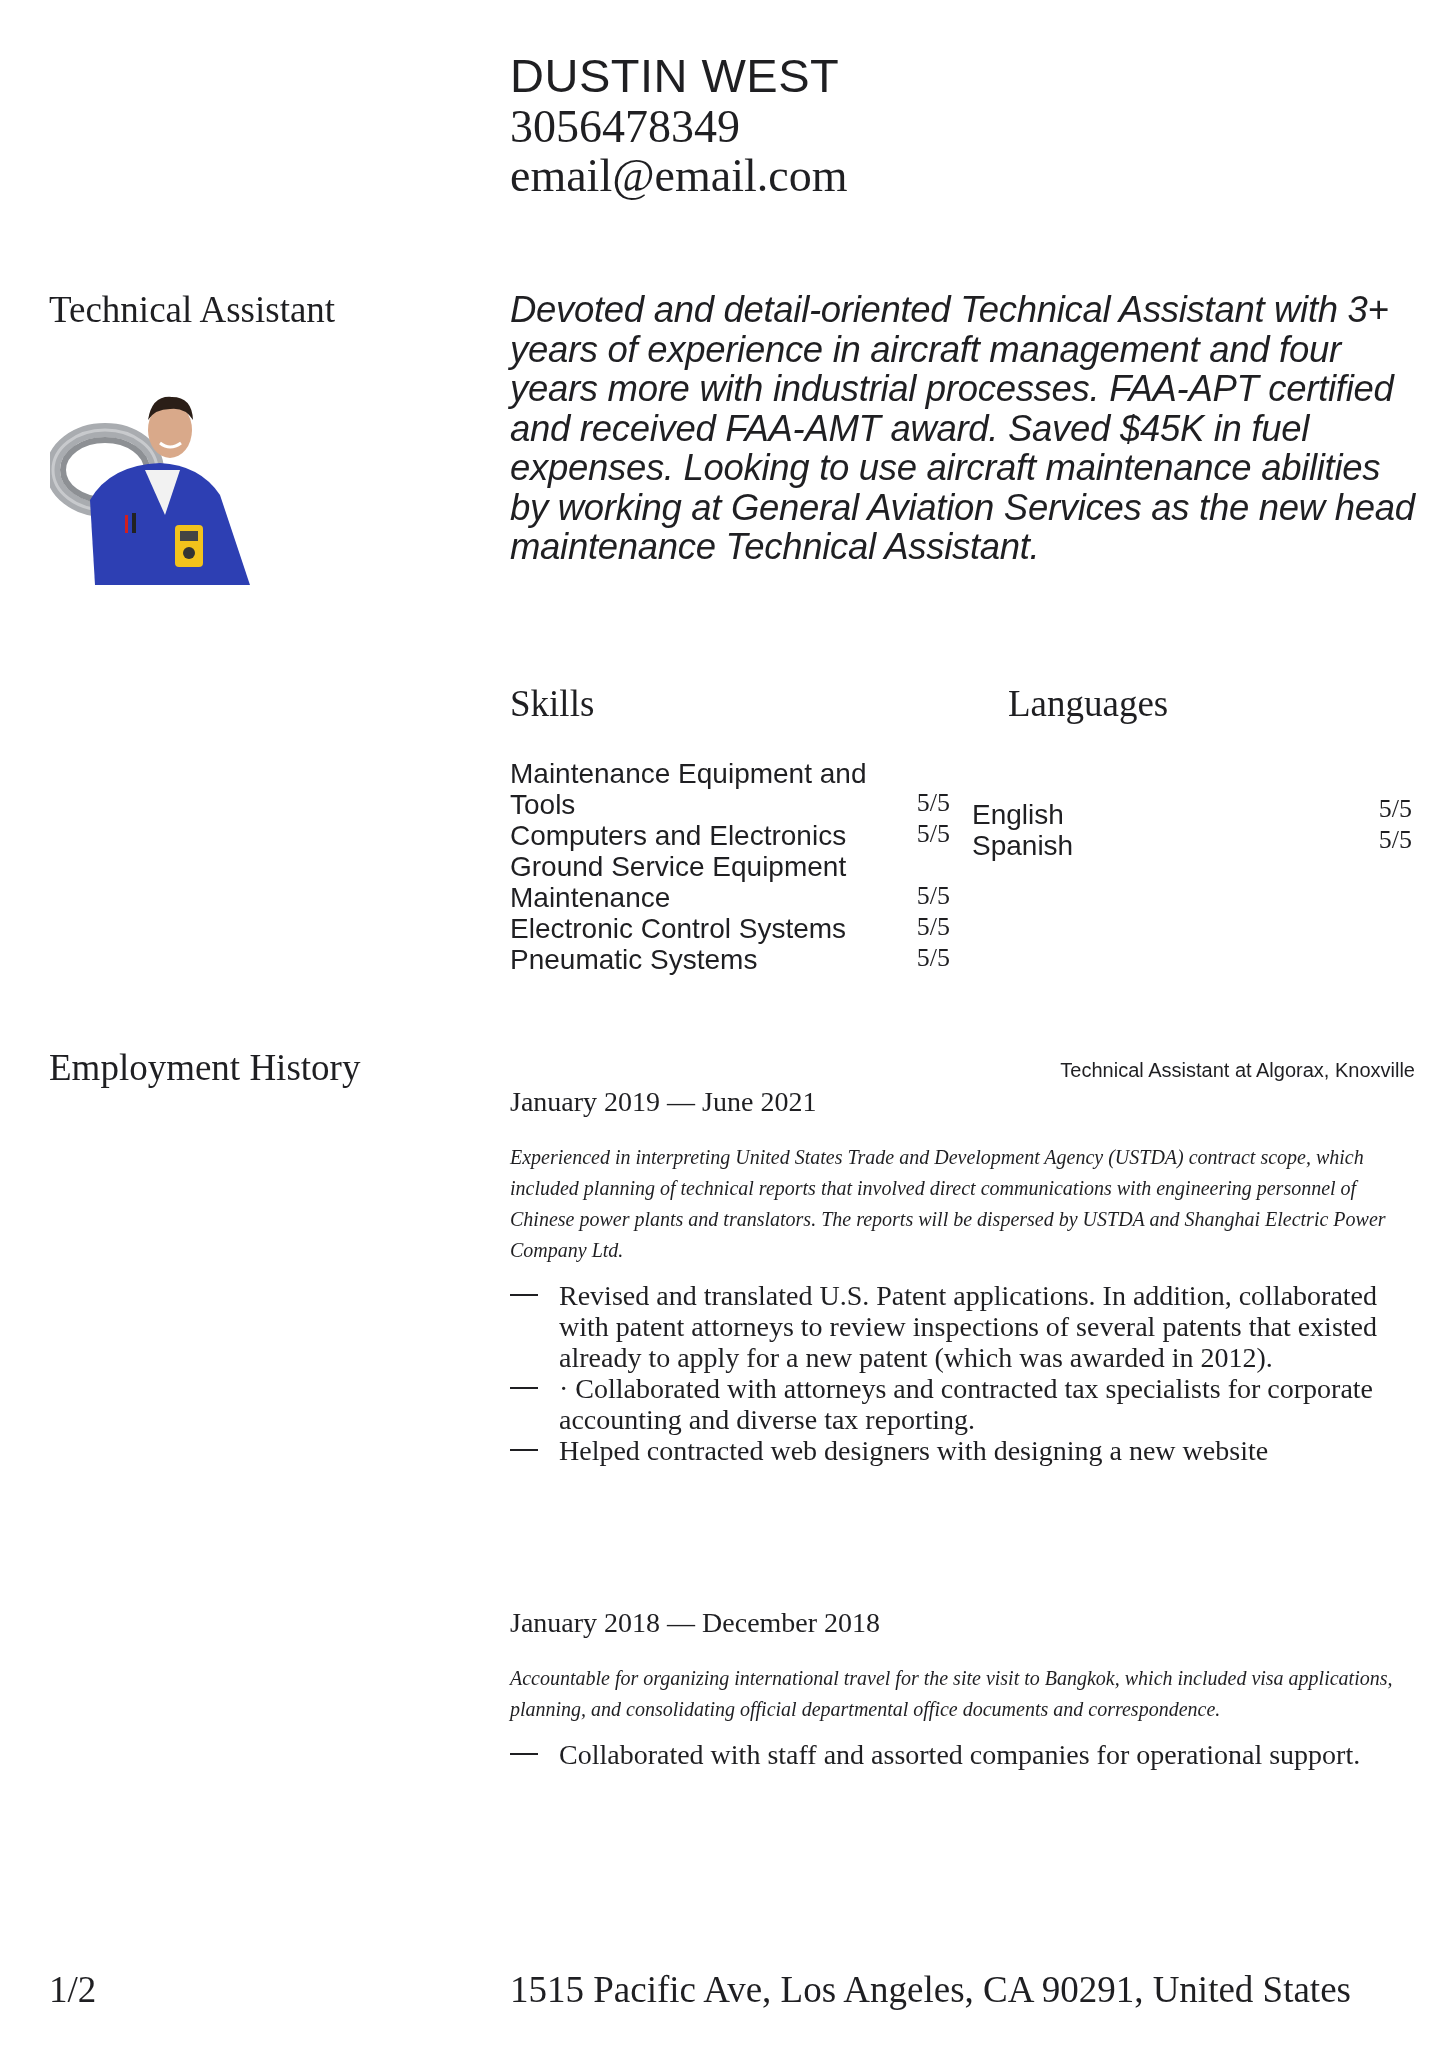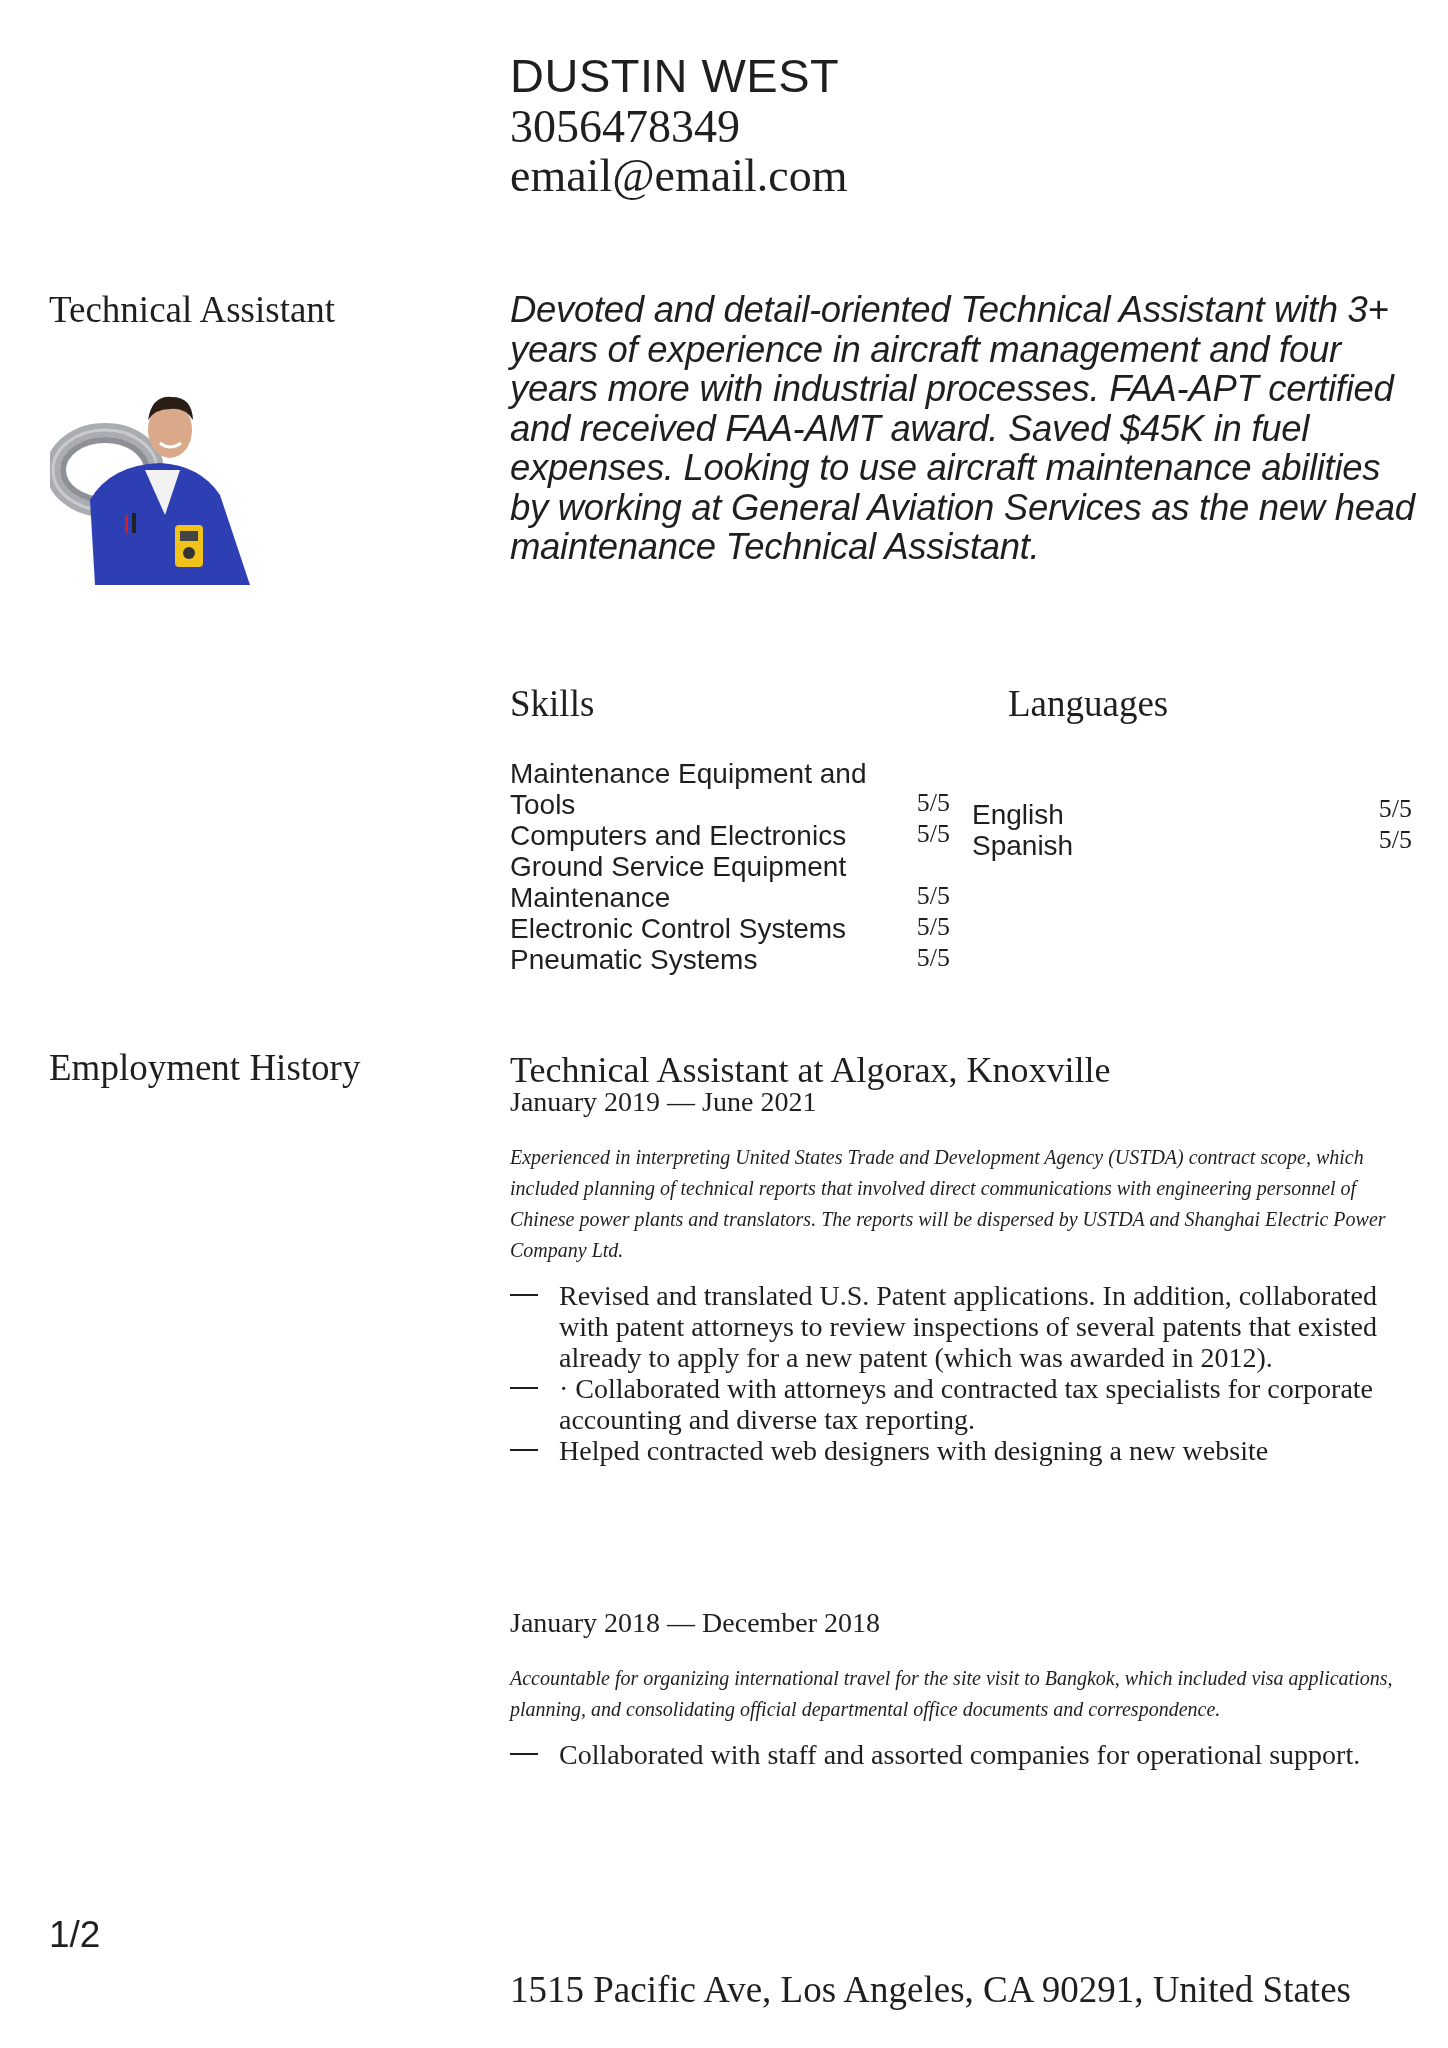--- a/index.html
+++ b/index.html
@@ -21,31 +21,31 @@
   .skill-row { position: relative; width: 440px; }
   .skill-name { width: 370px; display: block; }
   .skill-level { position: absolute; right: 0; bottom: 2px; font-family: "Liberation Serif", serif; font-size: 26px; }
   .lang-list { left: 972px; top: 758px; width: 440px; font-family: "Liberation Sans", sans-serif; font-size: 28px; line-height: 31px; margin-top: 41px; }
   .lang-row { position: relative; }
   .lang-level { position: absolute; right: 0; top: -6px; font-family: "Liberation Serif", serif; font-size: 26px; }
 
   #employment-title { left: 49px; top: 1046px; font-family: "Liberation Serif", serif; font-size: 37px; }
 
   .job { left: 510px; width: 905px; }
-  .job-title { font-family: Liberation Serif, serif; font-size: 36px; line-height: 32px; }
+  .job-title { font-family: Liberation Sans, sans-serif; font-size: 20px; line-height: 32px; text-align: right; }
   .job-dates { font-family: "Liberation Serif", serif; font-size: 28px; line-height: 32px; }
   .job-desc { font-family: "Liberation Serif", serif; font-style: italic; font-size: 20px; line-height: 31px; margin-top: 24px; }
   .bullets { list-style: none; margin: 14px 0 0 0; padding: 0; font-family: "Liberation Serif", serif; font-size: 28px; line-height: 31px; }
   .bullets li { position: relative; padding-left: 49px; }
   .dash { position: absolute; left: 0; top: 14px; width: 28px; height: 2px; background: #1f1f22; }
 
   #job-1 { top: 1054px; }
   #job-2 { top: 1607px; }
 
-  #page-num { left: 49px; top: 1914px; font-family: Liberation Sans, sans-serif; font-size: 37px; }
+  #page-num { left: 49px; top: 1968px; font-family: Liberation Serif, serif; font-size: 37px; }
   #address { left: 510px; top: 1968px; font-family: "Liberation Serif", serif; font-size: 37px; }
 </style>
 </head>
 <body>
 
 <div id="header" class="abs">
   <div id="name">DUSTIN WEST</div>
   <div id="phone">3056478349</div>
   <div id="email">email@email.com</div>
 </div>

